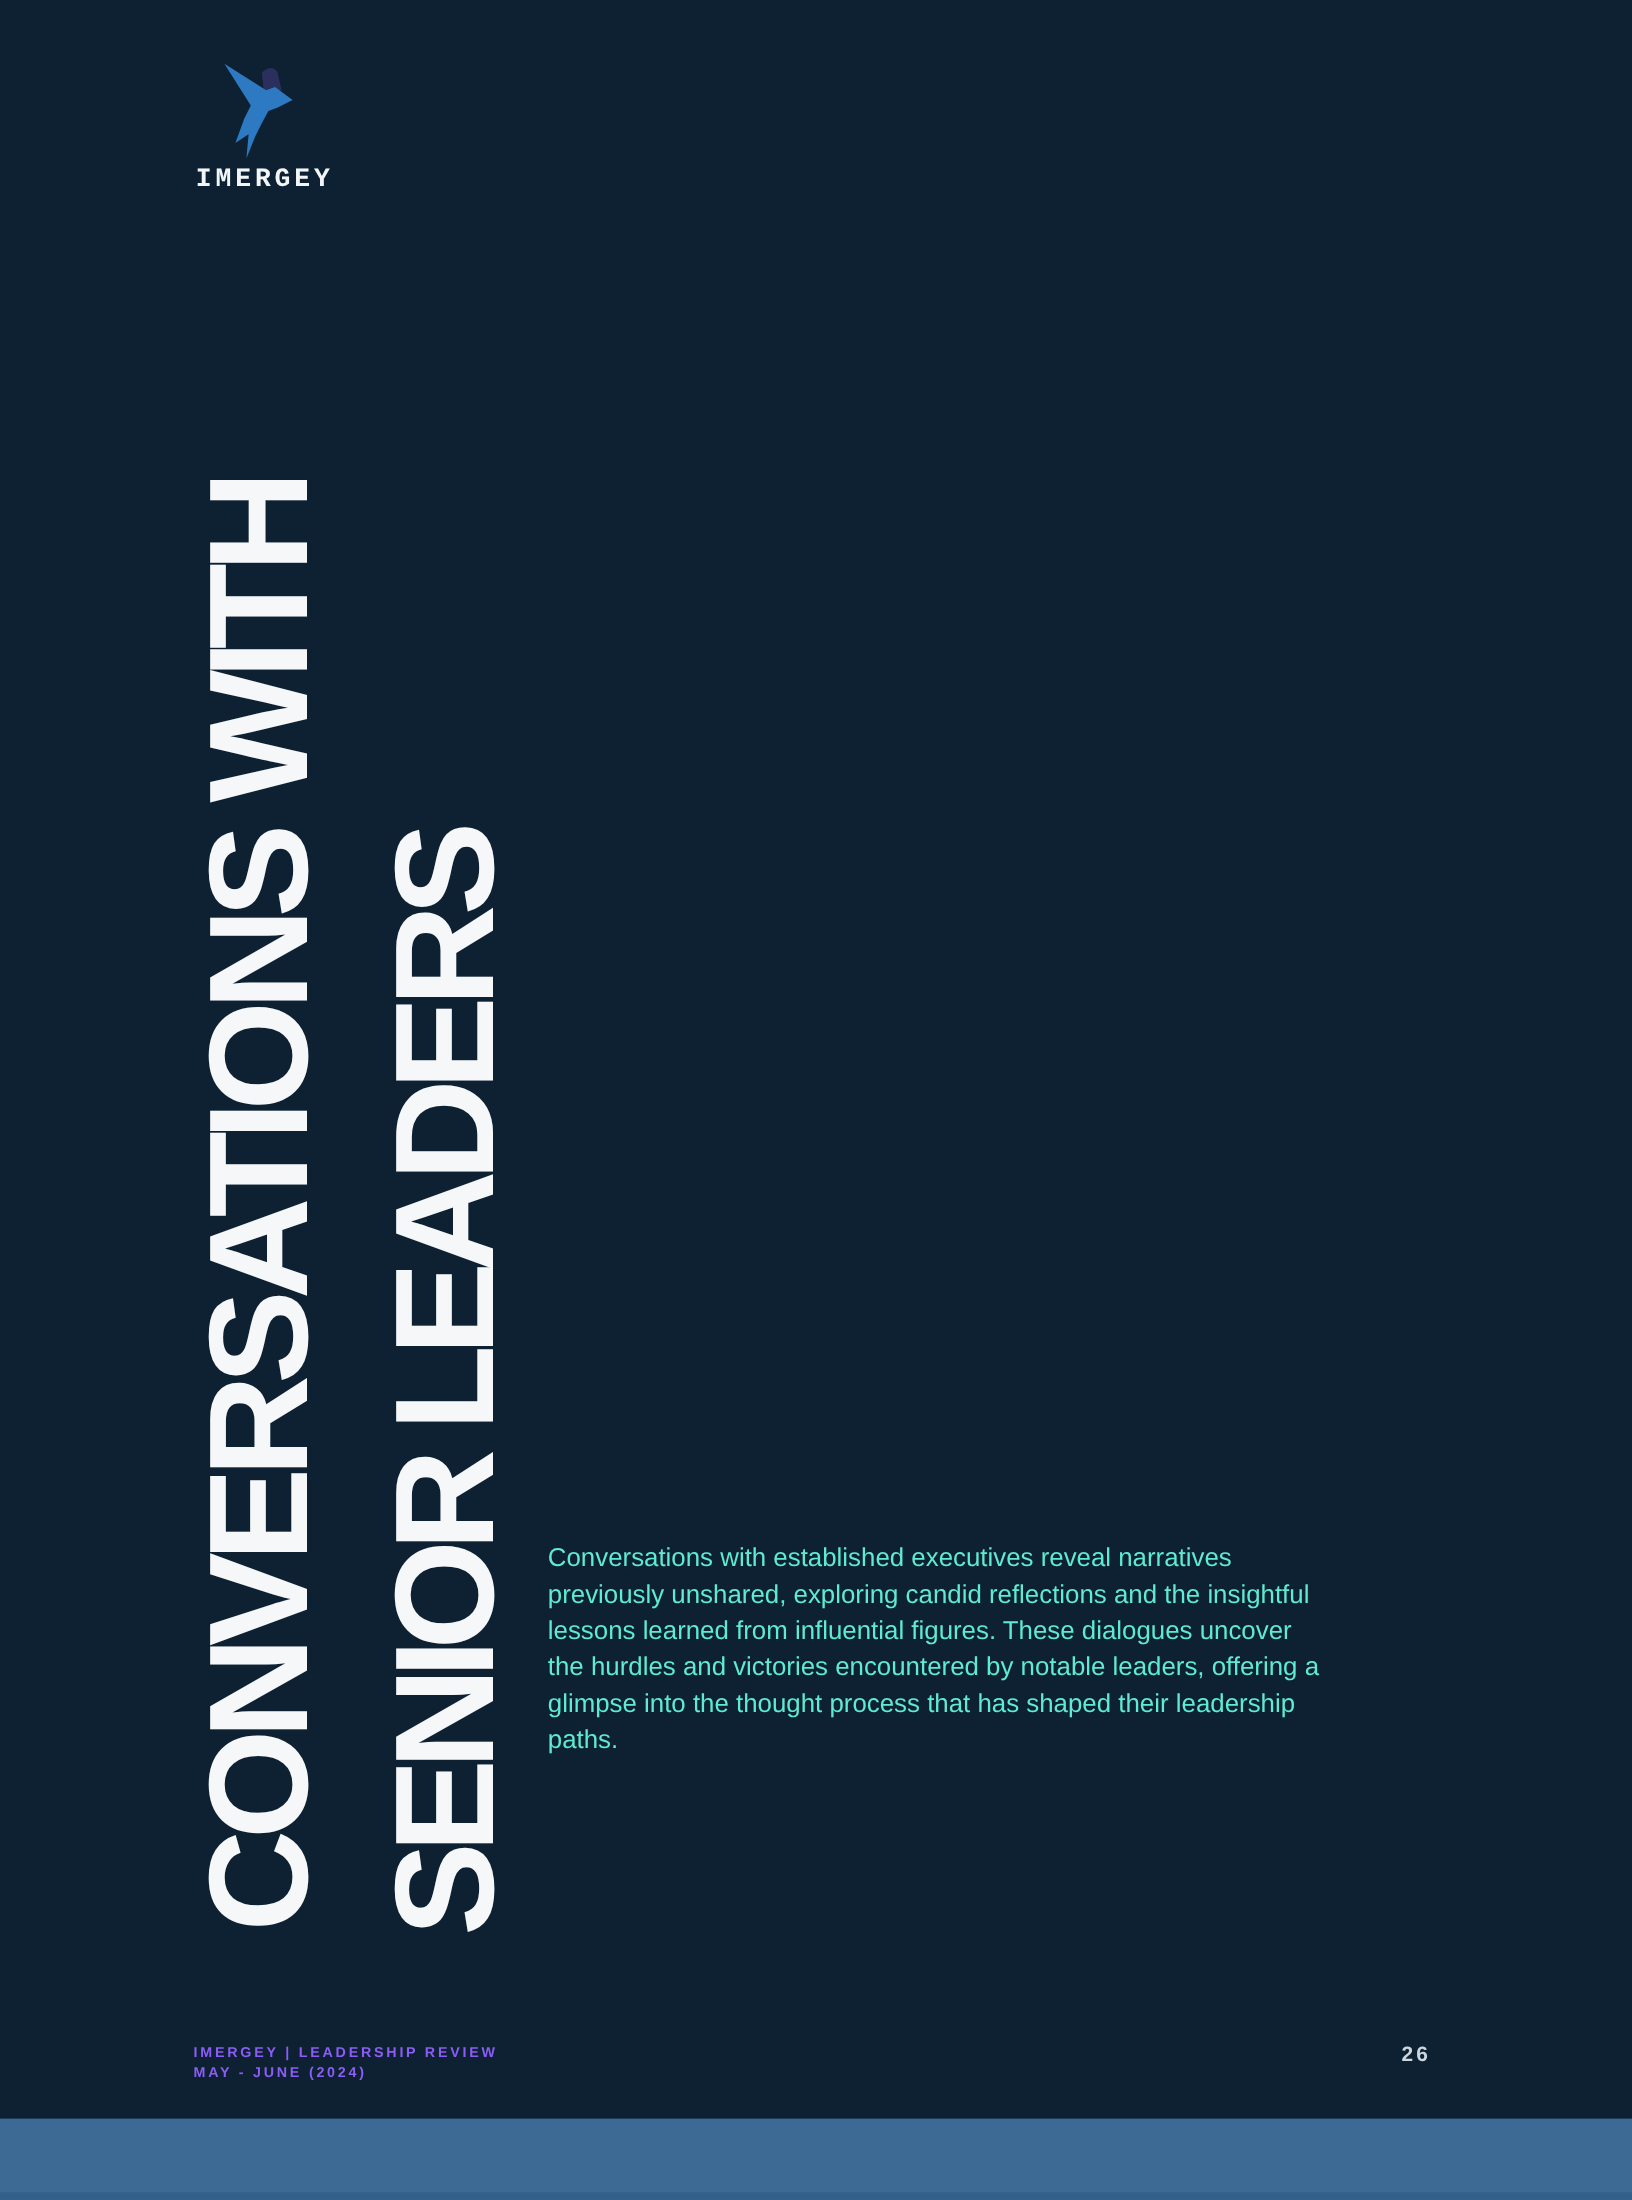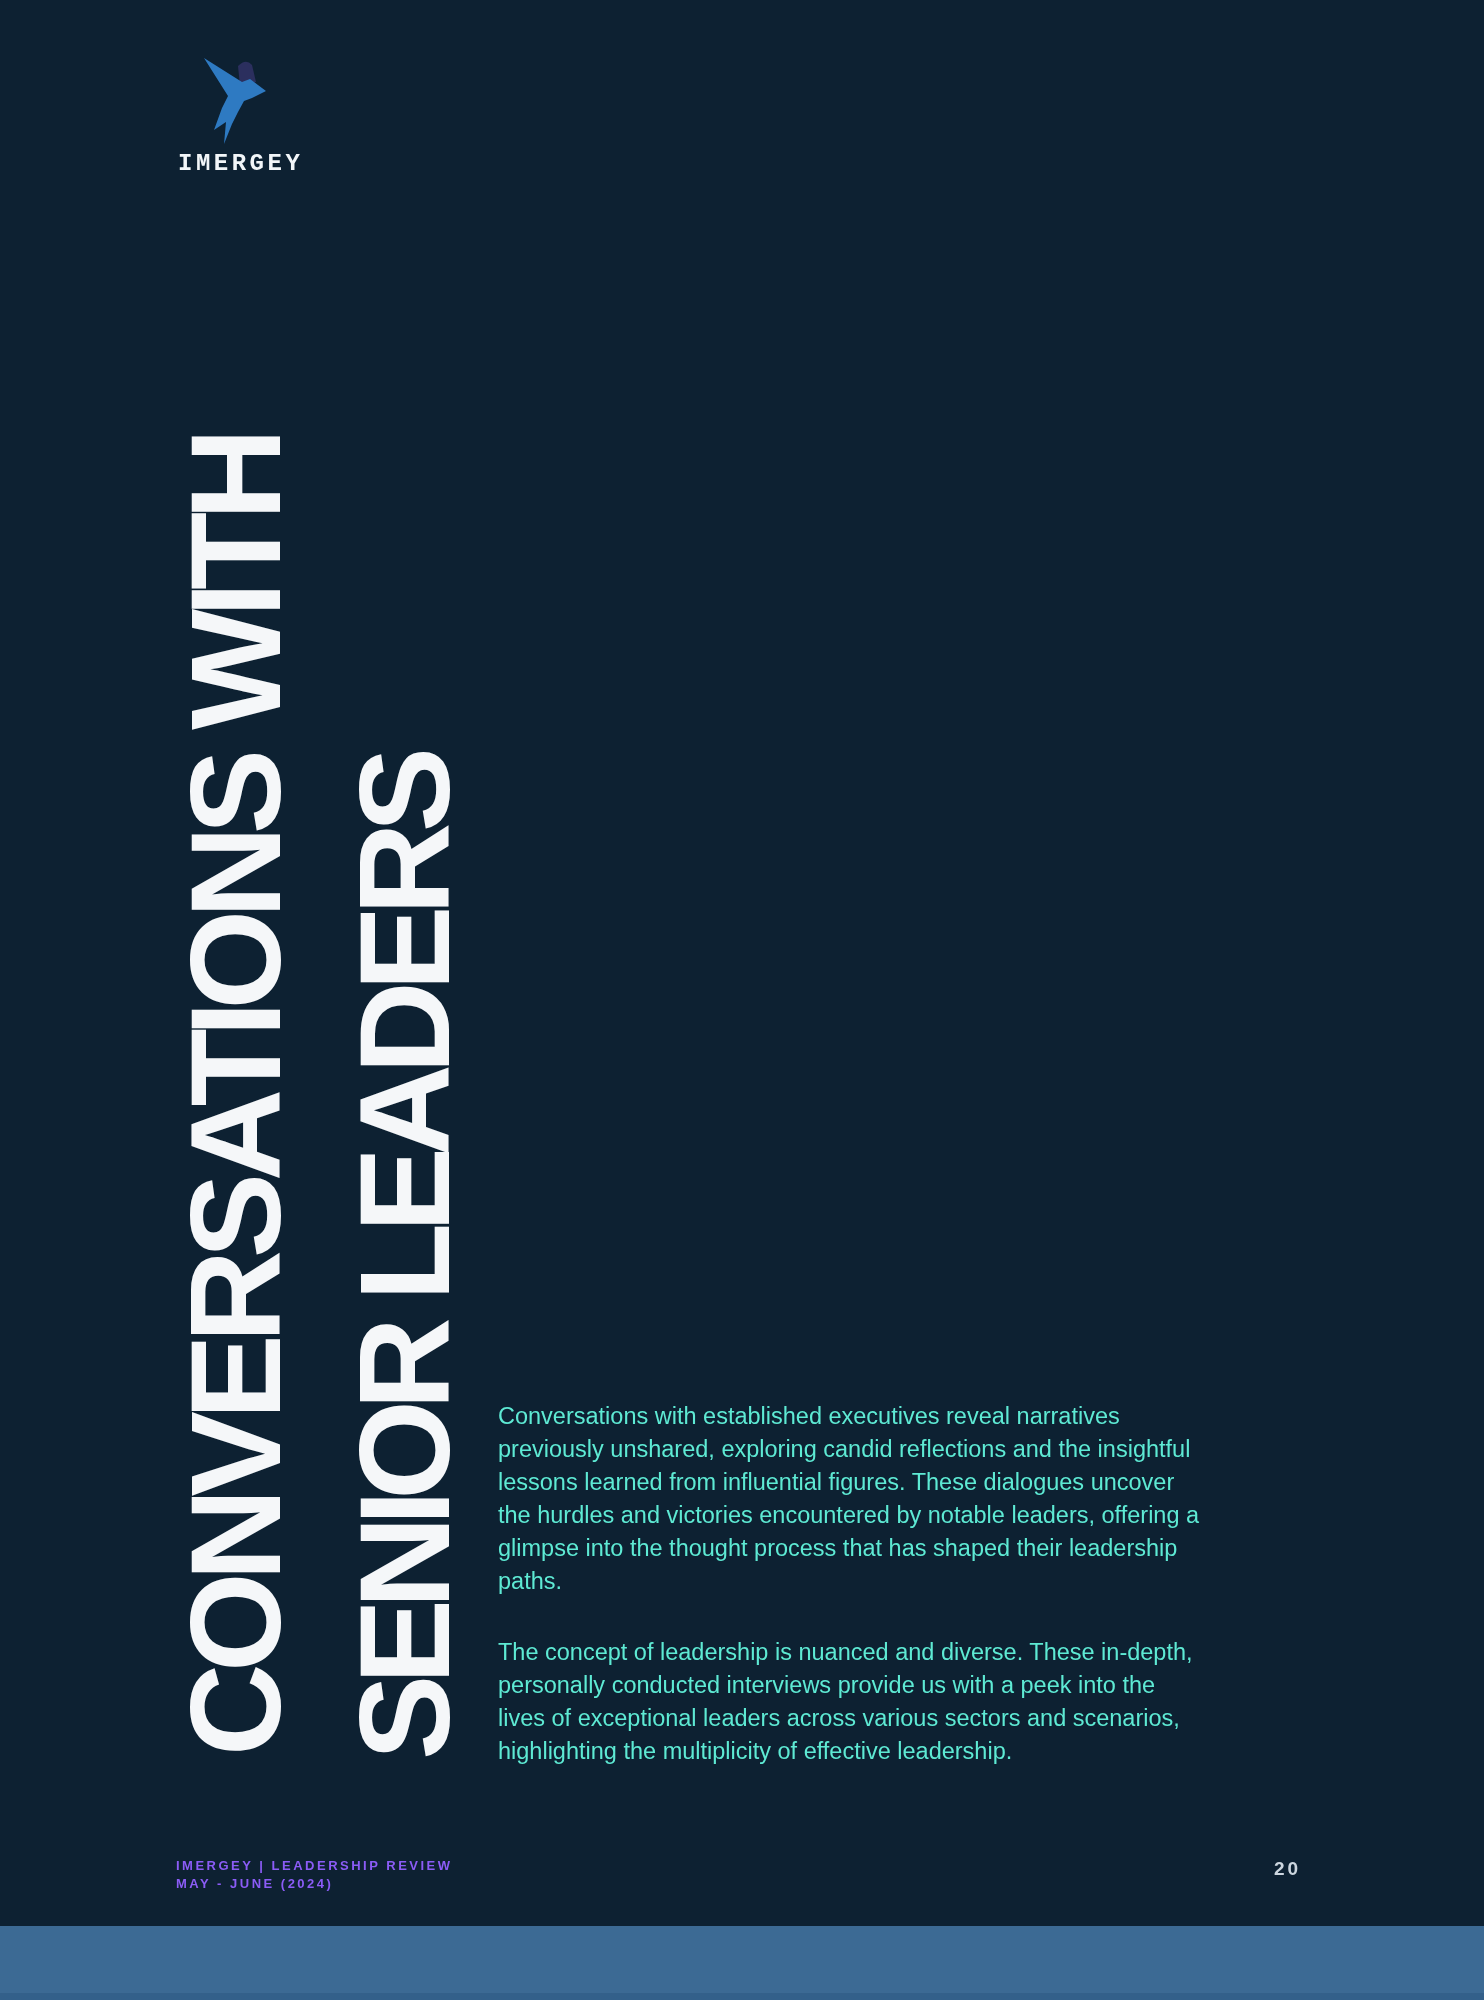--- a/index.html
+++ b/index.html
@@ -83,24 +83,23 @@
     <path d="M2 0 L40 24 L48 21 L64 33 L50 40 L42 43 L36 54 L30 66 L22 86 L24 64 L12 72 L20 50 L26 38 Z" fill="#2e7ac2"></path>
   </svg>
   <div class="logo-wordmark">IMERGEY</div>
 </div>
 
 <div class="vline vline-1">CONVERSATIONS WITH</div>
 <div class="vline vline-2">SENIOR LEADERS</div>
 
 <div class="body-copy">
   <p>Conversations with established executives reveal narratives previously unshared, exploring candid reflections and the insightful lessons learned from influential figures. These dialogues uncover the hurdles and victories encountered by notable leaders, offering a glimpse into the thought process that has shaped their leadership paths.</p>
-  <p>The concept of leadership is nuanced and diverse. These in-depth, personally conducted interviews provide us with a peek into the lives of exceptional leaders across various sectors and scenarios, highlighting the multiplicity of effective leadership.</p>
 </div>
 
 <div class="footer-meta">
   <div>IMERGEY | LEADERSHIP REVIEW</div>
   <div>MAY - JUNE (2024)</div>
 </div>
-<div class="page-number">20</div>
+<div class="page-number">26</div>
 
 <div class="bottom-bar">
   <div class="bottom-bar-edge"></div>
 </div>
 
 </body></html>

